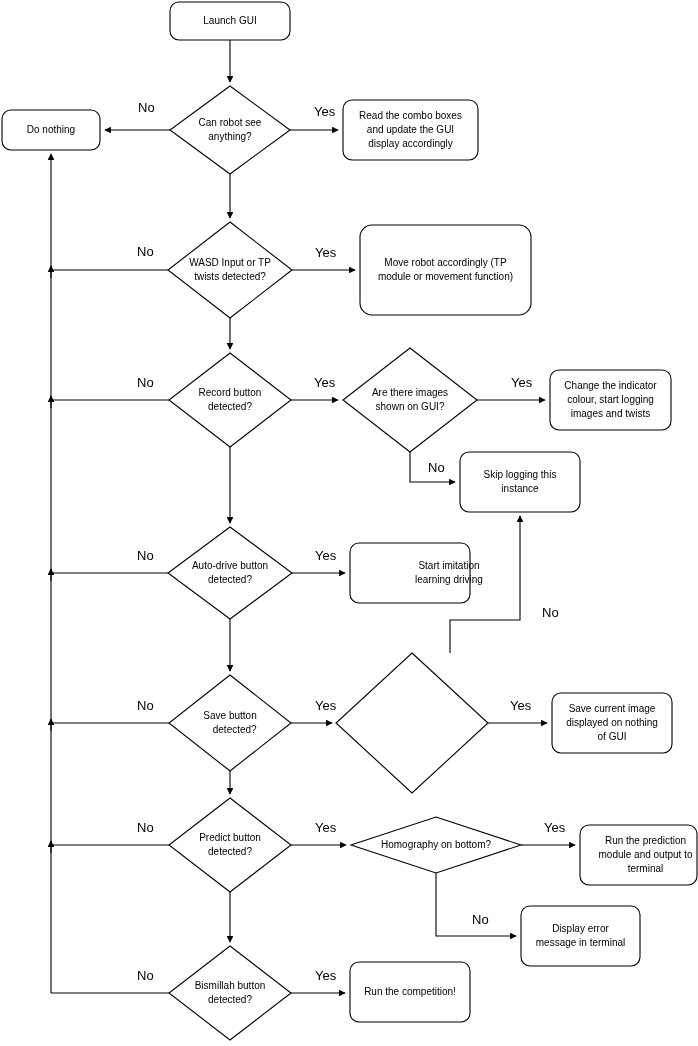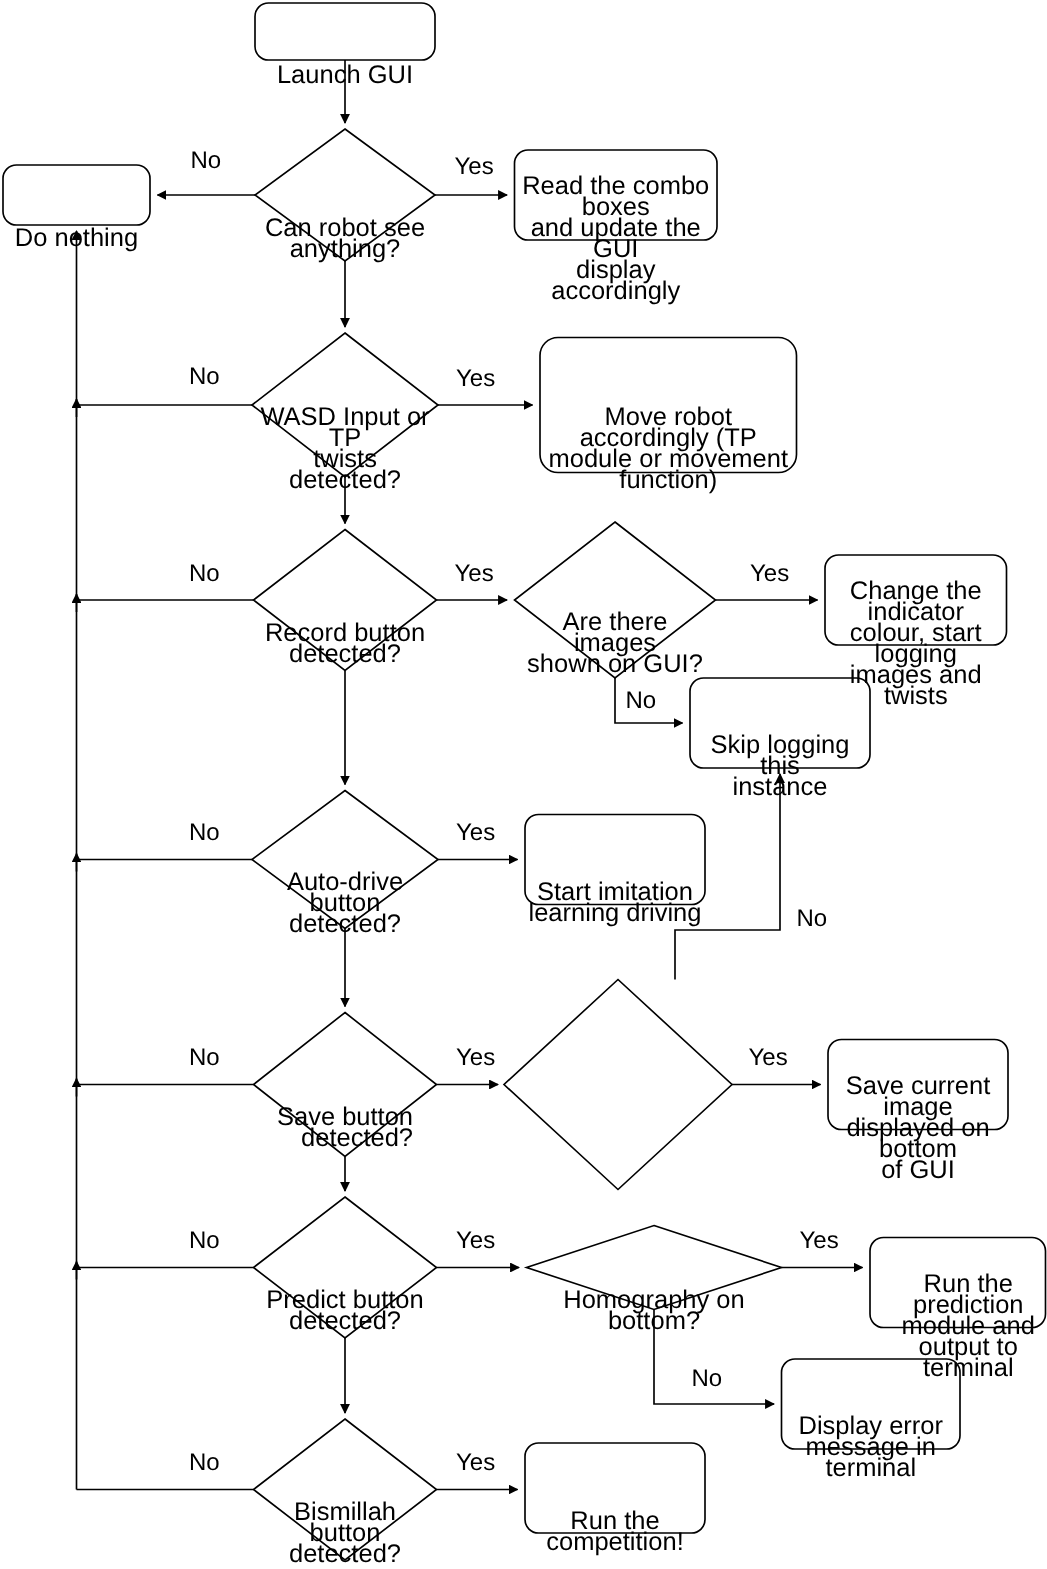--- a/index.html
+++ b/index.html
@@ -22,33 +22,33 @@
     width: 698px;
     height: 1046px;
   }
   .node-label {
     position: absolute;
     display: flex;
     align-items: center;
     justify-content: center;
     text-align: center;
     color: #000000;
-    font-size: 17px;
+    font-size: 10px;
     line-height: 14px;
     pointer-events: none;
     white-space: pre-line;
-    margin-top: 29px;
   }
   .edge-label {
     position: absolute;
     color: #000000;
-    font-size: 16px;
+    font-size: 13px;
     line-height: 13px;
     text-align: center;
     white-space: nowrap;
+    margin-left: 11px;
   }
 </style>
 </head>
 <body>
 
 <div id="canvas">
 
   <svg class="flow" viewBox="0 0 698 1046">
     <defs>
       <marker id="arrow" viewBox="0 0 10 10" refX="9" refY="5" markerWidth="6" markerHeight="6" orient="auto-start-reverse">
@@ -153,27 +153,27 @@
   <div class="node-label" style="left:350px; top:376px; width:120px; height:48px;">Are there images
 shown on GUI?</div>
   <div class="node-label" style="left:550px; top:370px; width:121px; height:60px;">Change the indicator
 colour, start logging
 images and twists</div>
   <div class="node-label" style="left:460px; top:452px; width:120px; height:60px;">Skip logging this
 instance</div>
 
   <div class="node-label" style="left:168px; top:549px; width:124px; height:48px;">Auto-drive button
 detected?</div>
-  <div class="node-label" style="left:350px; top:543px; width:120px; height:60px;">Start imitation
+  <div class="node-label" style="left:350px; top:543px; width:120px; height:60px;padding-left:39px;">Start imitation
 learning driving</div>
 
   <div class="node-label" style="left:172px; top:699px; width:116px; height:48px;text-align:right;">Save button
 detected?</div>
   <div class="node-label" style="left:552px; top:693px; width:120px; height:60px;">Save current image
-displayed on bottom
+displayed on nothing
 of GUI</div>
 
   <div class="node-label" style="left:172px; top:821px; width:116px; height:48px;">Predict button
 detected?</div>
   <div class="node-label" style="left:354px; top:831px; width:164px; height:28px;">Homography on bottom?</div>
   <div class="node-label" style="left:580px; top:825px; width:131px; height:60px;">Run the prediction
 module and output to
 terminal</div>
   <div class="node-label" style="left:521px; top:906px; width:119px; height:60px;">Display error
 message in terminal</div>

